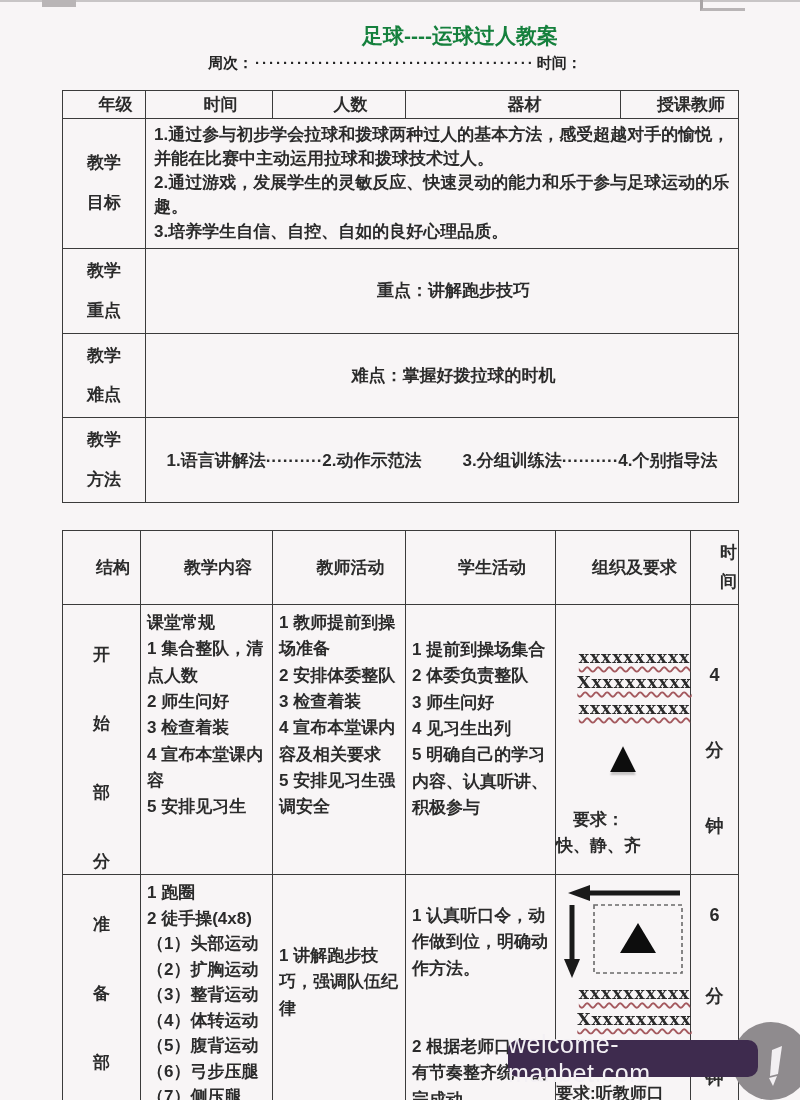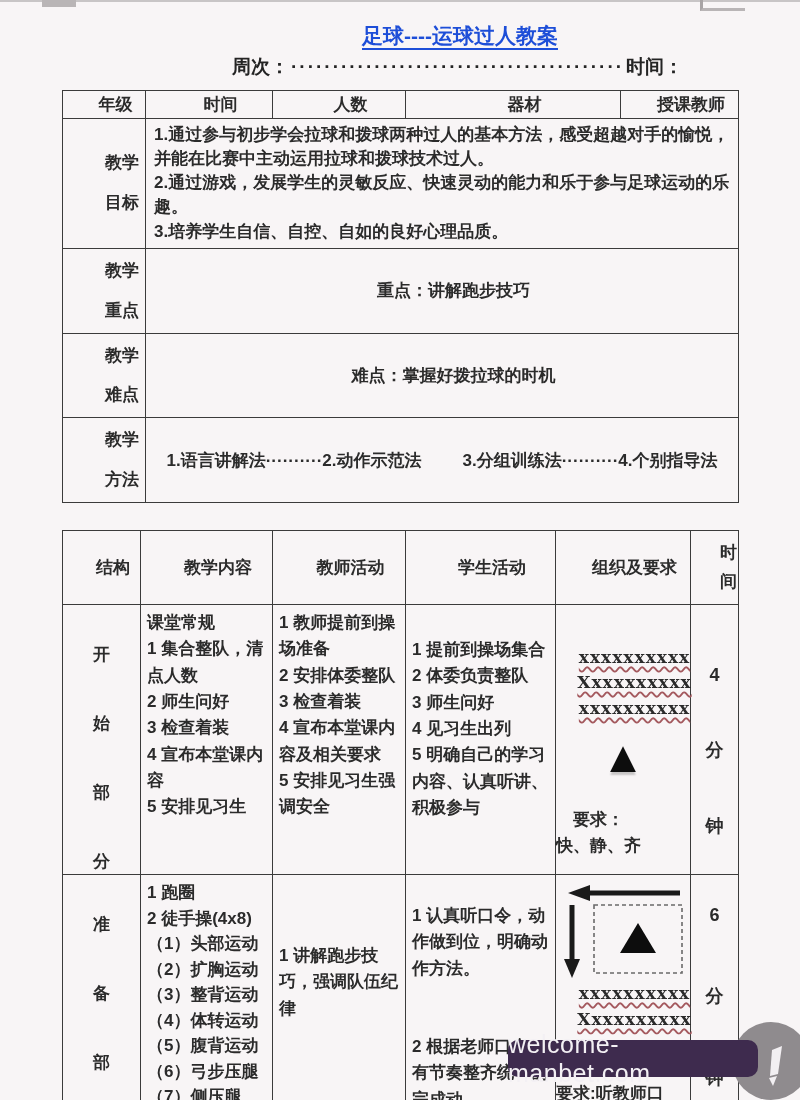--- a/index.html
+++ b/index.html
@@ -1,30 +1,30 @@
 <!DOCTYPE html>
 <html><head>
 <meta charset="utf-8">
 <style>
   html,body{margin:0;padding:0;}
   body{font-family:"Liberation Sans","DejaVu Sans",sans-serif;}
   #page{position:relative;width:800px;height:1100px;background:#f8f5f6;overflow:hidden;color:#2b2b2b;}
   .topline{position:absolute;left:0;top:0;width:800px;height:2px;background:#c8c5c6;}
   .smudge-l{position:absolute;left:42px;top:0;width:34px;height:7px;background:#b9b5b6;}
   .smudge-r{position:absolute;left:700px;top:0;width:42px;height:8px;border-left:3px solid #a8a4a5;border-bottom:3px solid #b9b5b6;}
-  .title{position:absolute;left:160px;top:22px;width:600px;text-align:center;font-size:21px;font-weight:700;color:#1d4ed8;text-decoration:underline;text-underline-offset:5px;}
-  .subtitle{position:absolute;left:232px;top:54px;font-size:19px;font-weight:700;color:#242424;white-space:nowrap;}
+  .title{position:absolute;left:160px;top:22px;width:600px;text-align:center;font-size:21px;font-weight:700;color:#15803d;text-underline-offset:5px;}
+  .subtitle{position:absolute;left:208px;top:54px;font-size:15px;font-weight:700;color:#242424;white-space:nowrap;}
   .subtitle .dots{letter-spacing:2px;font-weight:700;margin:0 2px;}
   table{border-collapse:collapse;table-layout:fixed;background:transparent;}
   td,th{border:1.6px solid #3b3b3b;font-size:17px;font-weight:600;color:#2b2b2b;padding:2px 6px;vertical-align:middle;}
   .t1{position:absolute;left:62px;top:90px;width:676px;}
   .t2{position:absolute;left:62px;top:530px;width:676px;}
   .c{text-align:center;padding-left:29px;}
   .pre{white-space:pre-line;}
-  .label2{white-space:pre-line;text-align:right;line-height:2.35;}
+  .label2{white-space:pre-line;text-align:center;line-height:2.35;}
   .obj{line-height:1.42;padding:4px 8px;vertical-align:top;}
   .methods{display:flex;flex-direction:row;justify-content:space-around;height:100%;text-align:center;}
   .vchars{display:flex;flex-direction:column;align-items:center;justify-content:flex-start;height:100%;box-sizing:border-box;}
   .vchars span{display:block;}
   .top{vertical-align:top;}
   .xline{font-family:"DejaVu Serif","Liberation Serif",serif;font-size:17px;font-weight:700;letter-spacing:1px;text-decoration:underline wavy #a4595e;text-decoration-thickness:1.5px;text-underline-offset:3px;line-height:1.5;margin-left:23px;}
   .tri-big{font-size:44px;line-height:1;color:#0d0d0d;text-shadow:0 3px 2px rgba(0,0,0,0.20);}
   .org1{display:flex;flex-direction:column;align-items:center;padding-top:24px;box-sizing:border-box;height:100%;}
   .org1 .note{align-self:flex-start;text-align:center;margin-top:28px;white-space:pre-line;line-height:1.5;}
   .org2{display:flex;flex-direction:column;align-items:center;padding-top:6px;box-sizing:border-box;height:100%;}

